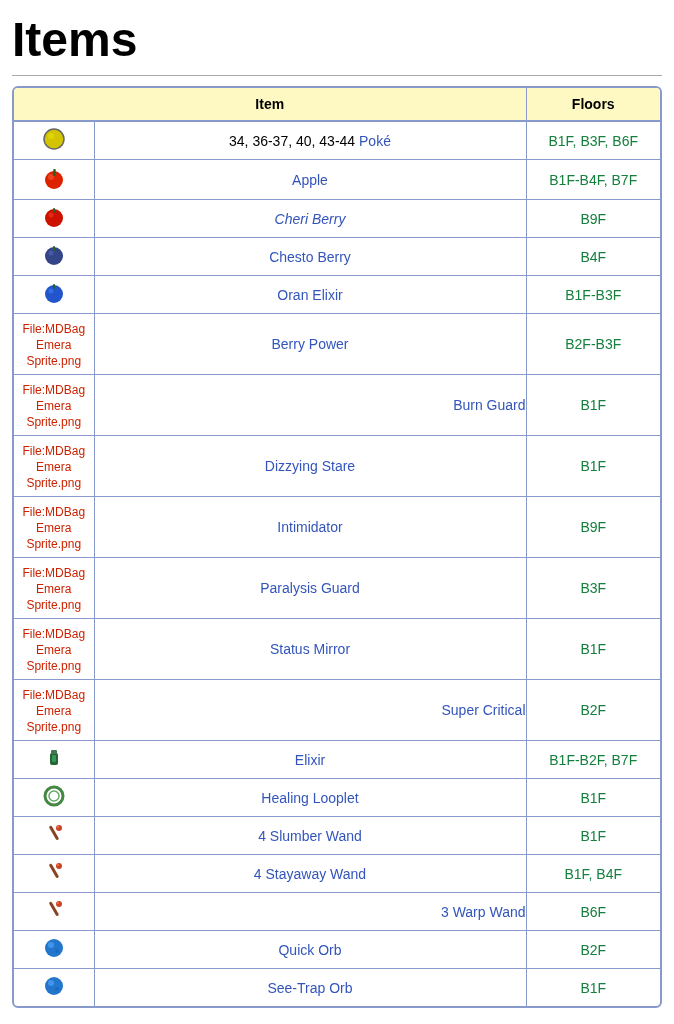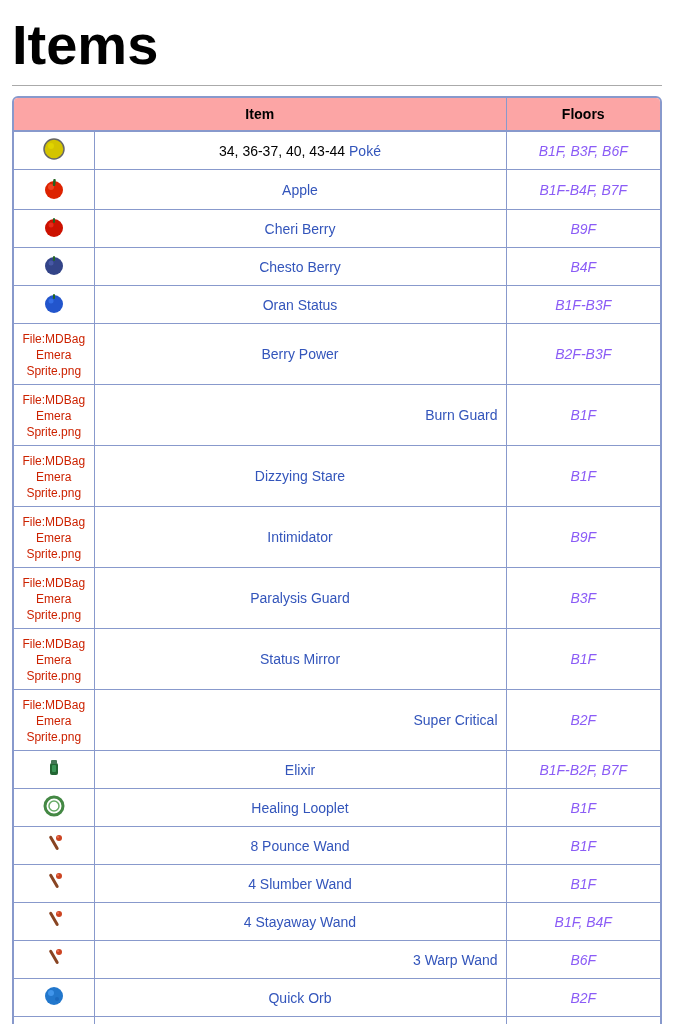--- a/index.html
+++ b/index.html
@@ -3,72 +3,71 @@
   <meta charset="utf-8">
   <style>
     * { box-sizing: border-box; margin: 0; padding: 0; }
     body {
       font-family: sans-serif;
       background: #fff;
       padding: 12px;
       width: 674px;
     }
     h1 {
-      font-size: 56px;
+      font-size: 48px;
       font-weight: bold;
       color: #000;
       margin-bottom: 8px;
       border-bottom: 1px solid #aaa;
       padding-bottom: 8px;
     }
     .table-wrapper {
       margin-top: 10px;
       border: 2px solid #8899cc;
       border-radius: 6px;
       overflow: hidden;
     }
     table {
       width: 100%;
       border-collapse: collapse;
       font-size: 14px;
     }
     thead tr th {
-      background: #fca5a5;
+      background: #fef9c3;
       color: #000;
       font-weight: bold;
       padding: 8px 18px;
       text-align: center;
       border-bottom: 2px solid #8899cc;
     }
     thead tr th:first-child {
       border-right: 1px solid #8899cc;
     }
     tbody tr td {
-      padding: 6px 8px;
+      padding: 6px 0;
       text-align: center;
       border-bottom: 1px solid #8899cc;
       border-right: 1px solid #8899cc;
       vertical-align: middle;
     }
     tbody tr td:last-child {
       border-right: none;
     }
     tbody tr:last-child td {
       border-bottom: none;
     }
     .icon-cell {
       width: 80px;
     }
     .name-cell {
       color: #3355bb;
     }
     .floors-cell {
-      width: 154px;
-      color: #8b5cf6;
-      font-style: italic;
+      width: 134px;
+      color: #15803d;
     }
     .file-link {
       color: #cc2200;
       font-size: 12px;
     }
   </style>
 </head>
 <body>
 
 <h1>Items</h1>
@@ -98,39 +97,39 @@
               </svg></span></td>
           <td class="name-cell" style="cursor: pointer;">Apple</td>
           <td class="floors-cell">B1F-B4F, B7F</td>
         </tr>
         <tr>
           <td class="icon-cell"><span><svg width="22" height="22" viewBox="0 0 22 22">
                 <circle cx="11" cy="12" r="9" fill="#cc1100"></circle>
                 <circle cx="8" cy="9" r="2.5" fill="#ff4433" opacity="0.5"></circle>
                 <rect x="10" y="2" width="2" height="5" rx="1" fill="#226622"></rect>
               </svg></span></td>
-          <td class="name-cell" style="cursor: pointer;">Cheri Berry</td>
+          <td class="name-cell" style="cursor: pointer; font-style: italic;">Cheri Berry</td>
           <td class="floors-cell">B9F</td>
         </tr>
         <tr>
           <td class="icon-cell"><span><svg width="22" height="22" viewBox="0 0 22 22">
                 <circle cx="11" cy="12" r="9" fill="#334488"></circle>
                 <circle cx="8" cy="9" r="2.5" fill="#5566bb" opacity="0.6"></circle>
                 <rect x="10" y="2" width="2" height="5" rx="1" fill="#226622"></rect>
               </svg></span></td>
           <td class="name-cell" style="cursor: pointer;">Chesto Berry</td>
           <td class="floors-cell">B4F</td>
         </tr>
         <tr>
           <td class="icon-cell"><span><svg width="22" height="22" viewBox="0 0 22 22">
                 <circle cx="11" cy="12" r="9" fill="#2255cc"></circle>
                 <circle cx="8" cy="9" r="2.5" fill="#4488ff" opacity="0.5"></circle>
                 <rect x="10" y="2" width="2" height="5" rx="1" fill="#226622"></rect>
               </svg></span></td>
-          <td class="name-cell" style="cursor: pointer;">Oran Status</td>
+          <td class="name-cell" style="cursor: pointer;">Oran Elixir</td>
           <td class="floors-cell">B1F-B3F</td>
         </tr>
         <tr>
           <td class="icon-cell"><span class="file-link" style="cursor: pointer;">File:MDBag Emera Sprite.png</span></td>
           <td class="name-cell" style="cursor: pointer;">Berry Power</td>
           <td class="floors-cell">B2F-B3F</td>
         </tr>
         <tr>
           <td class="icon-cell"><span class="file-link" style="cursor: pointer;">File:MDBag Emera Sprite.png</span></td>
           <td class="name-cell" style="cursor: pointer; text-align: right;">Burn Guard</td>
@@ -169,29 +168,20 @@
               </svg></span></td>
           <td class="name-cell" style="cursor: pointer;">Elixir</td>
           <td class="floors-cell">B1F-B2F, B7F</td>
         </tr>
         <tr>
           <td class="icon-cell"><span><svg width="22" height="22" viewBox="0 0 22 22">
                 <circle cx="11" cy="11" r="9" fill="none" stroke="#448844" stroke-width="3"></circle>
                 <circle cx="11" cy="11" r="5" fill="none" stroke="#66aa66" stroke-width="1.5"></circle>
               </svg></span></td>
           <td class="name-cell" style="cursor: pointer;">Healing Looplet</td>
-          <td class="floors-cell">B1F</td>
-        </tr>
-        <tr>
-          <td class="icon-cell"><span><svg width="22" height="22" viewBox="0 0 22 22">
-                <rect x="10" y="2" width="3" height="16" rx="1.5" fill="#884422" transform="rotate(-30,11,11)"></rect>
-                <circle cx="16" cy="5" r="3" fill="#cc4422"></circle>
-                <circle cx="15" cy="4" r="1" fill="#ff8866" opacity="0.7"></circle>
-              </svg></span></td>
-          <td class="name-cell" style="cursor: pointer;">8 Pounce Wand</td>
           <td class="floors-cell">B1F</td>
         </tr>
         <tr>
           <td class="icon-cell"><span><svg width="22" height="22" viewBox="0 0 22 22">
                 <rect x="10" y="2" width="3" height="16" rx="1.5" fill="#884422" transform="rotate(-30,11,11)"></rect>
                 <circle cx="16" cy="5" r="3" fill="#cc4422"></circle>
                 <circle cx="15" cy="4" r="1" fill="#ff8866" opacity="0.7"></circle>
               </svg></span></td>
           <td class="name-cell" style="cursor: pointer;">4 Slumber Wand</td>
           <td class="floors-cell">B1F</td>

